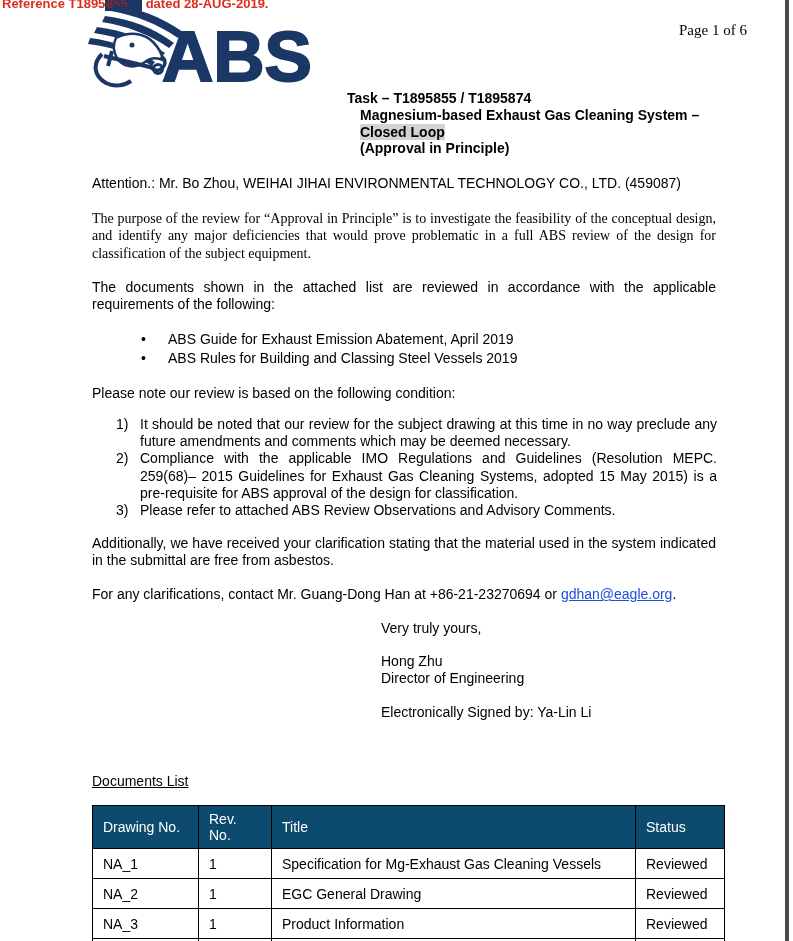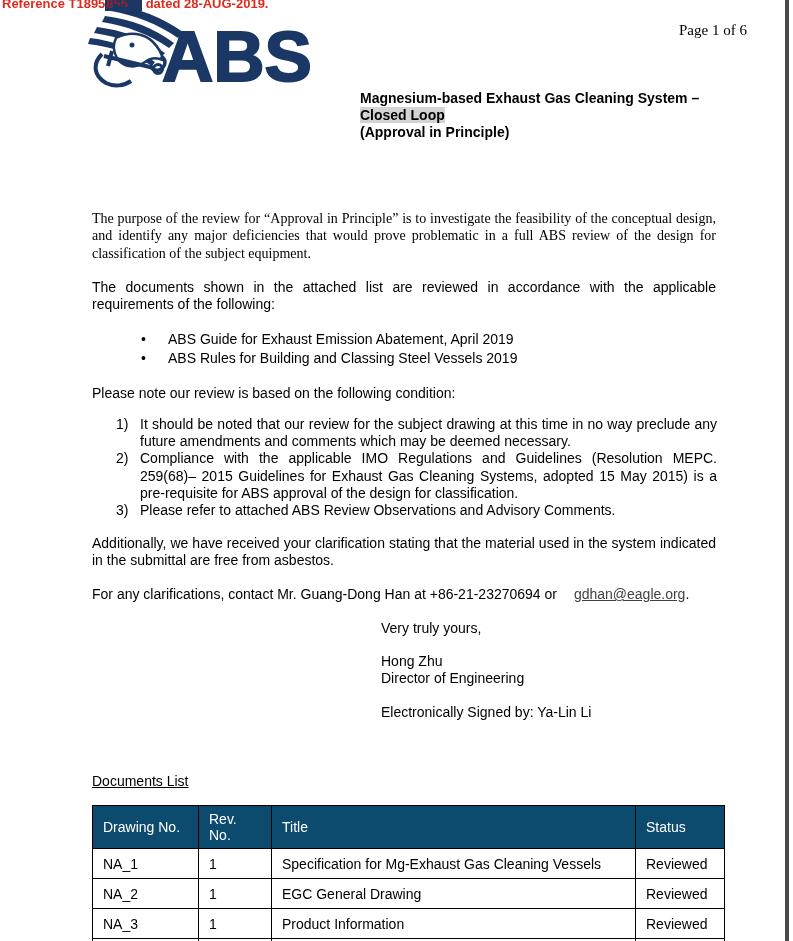--- a/index.html
+++ b/index.html
@@ -36,21 +36,21 @@
   .bullets{position:absolute;left:141px;top:330px;font-size:14px;line-height:18.6px;}
   .bullet-row{display:flex;}
   .bullet-mark{width:27px;flex:none;}
   .cond-intro{top:385px;}
   .conds{position:absolute;left:116px;top:416px;width:601px;font-size:14px;line-height:17.2px;}
   .cond-row{display:flex;}
   .cond-num{width:24px;flex:none;}
   .cond-text{width:577px;text-align:justify;}
   .asbestos{top:535px;}
   .contact{top:586px;}
-  .email-link{color:#404040;text-decoration:underline;cursor:pointer;margin-left:13px;}
+  .email-link{color:#1d4ed8;text-decoration:underline;cursor:pointer;}
 
   
   .close-line{position:absolute;left:381px;font-size:14px;line-height:17.4px;}
   .vty{top:620px;}
   .signer{top:653px;}
   .signer-title{top:670px;}
   .esigned{top:704px;}
 
   
   .doclist-heading{position:absolute;left:92px;top:773px;font-size:14px;text-decoration:underline;}
@@ -86,25 +86,27 @@
         <path d="M16 50 C6 60 8 72 20 79 C28 83 38 82 45 77" stroke-width="4"></path>
         <path d="M34 56 C38 60 44 62 50 61" stroke-width="3"></path>
       </g>
     </svg>
     <div class="wordmark">ABS</div>
   </div>
 
   <div class="pagenum">Page 1 of 6</div>
 
   <div class="task">
+    <div>Task – T1895855 / T1895874</div>
     <div class="indent">Magnesium-based Exhaust Gas Cleaning System –</div>
     <div class="indent"><span class="hl-gray">Closed Loop</span></div>
     <div class="indent">(Approval in Principle)</div>
   </div>
 
+  <div class="txt attention">Attention.: Mr. Bo Zhou, WEIHAI JIHAI ENVIRONMENTAL TECHNOLOGY CO., LTD. (459087)</div>
   <div class="txt purpose just">The purpose of the review for “Approval in Principle” is to investigate the feasibility of the conceptual design, and identify any major deficiencies that would prove problematic in a full ABS review of the design for classification of the subject equipment.</div>
   <div class="txt docs-intro just">The documents shown in the attached list are reviewed in accordance with the applicable requirements of the following:</div>
 
   <div class="bullets">
     <div class="bullet-row">
       <span class="bullet-mark">•</span>
       <span>ABS Guide for Exhaust Emission Abatement, April 2019</span>
     </div>
     <div class="bullet-row">
       <span class="bullet-mark">•</span>

